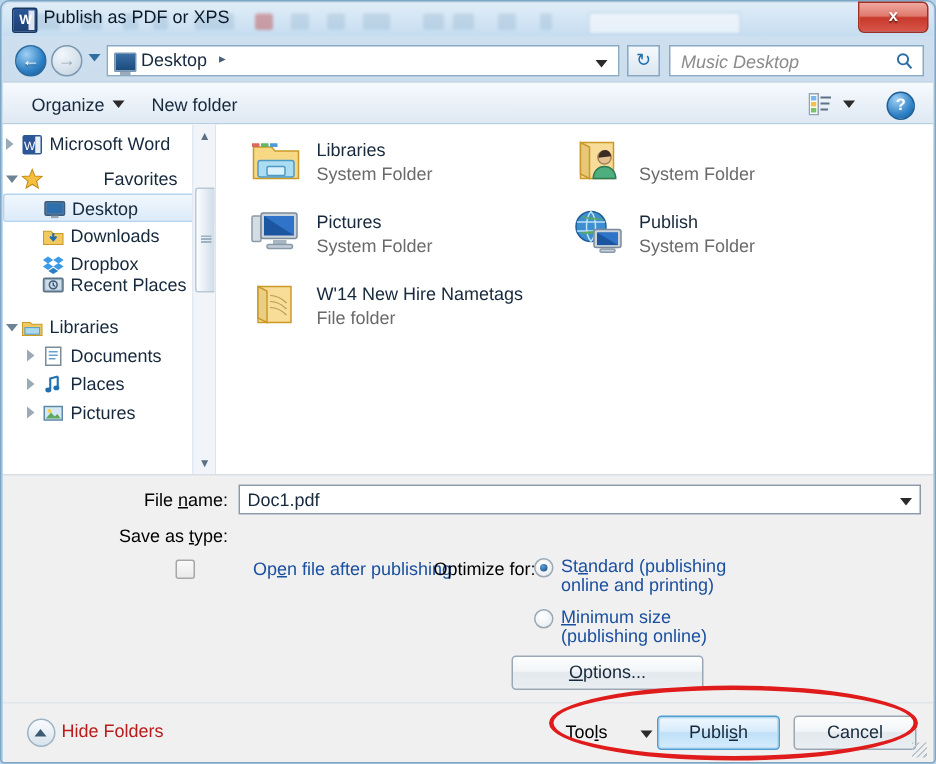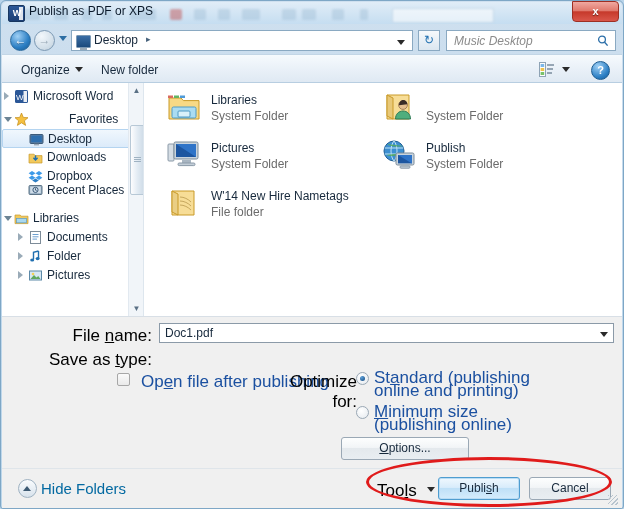--- a/index.html
+++ b/index.html
@@ -121,21 +121,21 @@
 
   .filepane{position:absolute;left:143px;top:0;width:477px;height:233px;background:#fff;overflow:hidden;}
   .fitem{position:absolute;width:215px;height:44px;cursor:pointer;}
   .ficon{position:absolute;left:0;top:0;width:34px;height:32px;}
   .fname{position:absolute;left:44px;top:2px;font-size:12px;color:#17293c;white-space:nowrap;}
   .fsub{position:absolute;left:44px;top:18px;font-size:12px;color:#6b6b6b;white-space:nowrap;}
 
   
   .form{position:absolute;left:2px;top:316px;width:620px;height:152px;
     background:#f0f0f0;border-top:1px solid #d8dfe6;}
-  .lbl{position:absolute;font-size:17px;color:#000;text-align:right;}
+  .lbl{position:absolute;font-size:12px;color:#000;text-align:right;}
   .combo{
     position:absolute;height:20px;box-sizing:border-box;
     background:#fff;border:1px solid #8b9aa8;cursor:text;
   }
   .combo.readonly{background:linear-gradient(180deg,#fbfcfd,#eef1f4);cursor:pointer;}
   .combotext{position:absolute;left:5px;top:2px;font-size:12px;color:#17293c;}
   .combodrop{position:absolute;right:5px;top:8px;width:0;height:0;
     border-left:4px solid transparent;border-right:4px solid transparent;border-top:5px solid #2a2a2a;}
 
   .cbx{position:absolute;width:13px;height:13px;box-sizing:border-box;
@@ -157,21 +157,21 @@
     border:1px solid #4f9dd0;box-shadow:0 0 0 1px #b9dcf4 inset;
   }
 
   .statusbar{position:absolute;left:2px;top:468px;width:620px;height:39px;
     background:#f0f0f0;border-top:1px solid #dfe5ea;}
   .hidefolders{position:absolute;left:16px;top:10px;cursor:pointer;}
   .hfcircle{position:absolute;left:0;top:0;width:17px;height:17px;border-radius:50%;
     background:linear-gradient(180deg,#fafcfe,#d7e2ec);border:1px solid #9fb2c2;}
   .hfcircle:after{content:"";position:absolute;left:4px;top:6px;
     border-left:4px solid transparent;border-right:4px solid transparent;border-bottom:5px solid #3d5a73;}
-  .hflabel{position:absolute;left:23px;top:1px;font-size:15px;color:#0369a1;white-space:nowrap;}
+  .hflabel{position:absolute;left:23px;top:1px;font-size:12px;color:#b91c1c;white-space:nowrap;}
 
   .grip{position:absolute;right:4px;bottom:3px;width:10px;height:10px;
     background:repeating-linear-gradient(135deg,#b8c4ce 0 1px,transparent 1px 3px);}
 
   .ann{position:absolute;pointer-events:none;}
   .ellipse{border:3px solid #e01b1b;border-radius:50%;}
   u{text-decoration:underline;}
 </style>
 </head>
 <body>
@@ -323,21 +323,21 @@
             <span class="tlabel" style="left: 45px;">Documents</span>
           </div>
           <div class="treerow" style="top: 164px;">
             <div class="tw" style="left: 16px;"></div>
             <span class="ticon" style="left: 26px;"><svg viewBox="0 0 15 15" width="15" height="15">
                 <path d="M10.5 2v7.2" stroke="#1f6fb0" stroke-width="1.4"></path>
                 <path d="M10.5 2l-5 1.3v7" stroke="#1f6fb0" stroke-width="1.4" fill="none"></path>
                 <ellipse cx="4.2" cy="11" rx="2" ry="1.6" fill="#1f6fb0"></ellipse>
                 <ellipse cx="9.6" cy="9.6" rx="2" ry="1.6" fill="#1f6fb0"></ellipse>
               </svg></span>
-            <span class="tlabel" style="left: 45px;">Folder</span>
+            <span class="tlabel" style="left: 45px;">Places</span>
           </div>
           <div class="treerow" style="top: 183px;">
             <div class="tw" style="left: 16px;"></div>
             <span class="ticon" style="left: 26px;"><svg viewBox="0 0 15 15" width="15" height="15">
                 <rect x="1.5" y="3" width="12" height="9" fill="#d7e8f5" stroke="#5d8aa8"></rect>
                 <circle cx="5" cy="6" r="1.3" fill="#f3d055"></circle>
                 <polygon points="2.5,11 6,7 8.5,9.6 10.2,8 12.5,11" fill="#5fa85f"></polygon>
               </svg></span>
             <span class="tlabel" style="left: 45px;">Pictures</span>
           </div>

